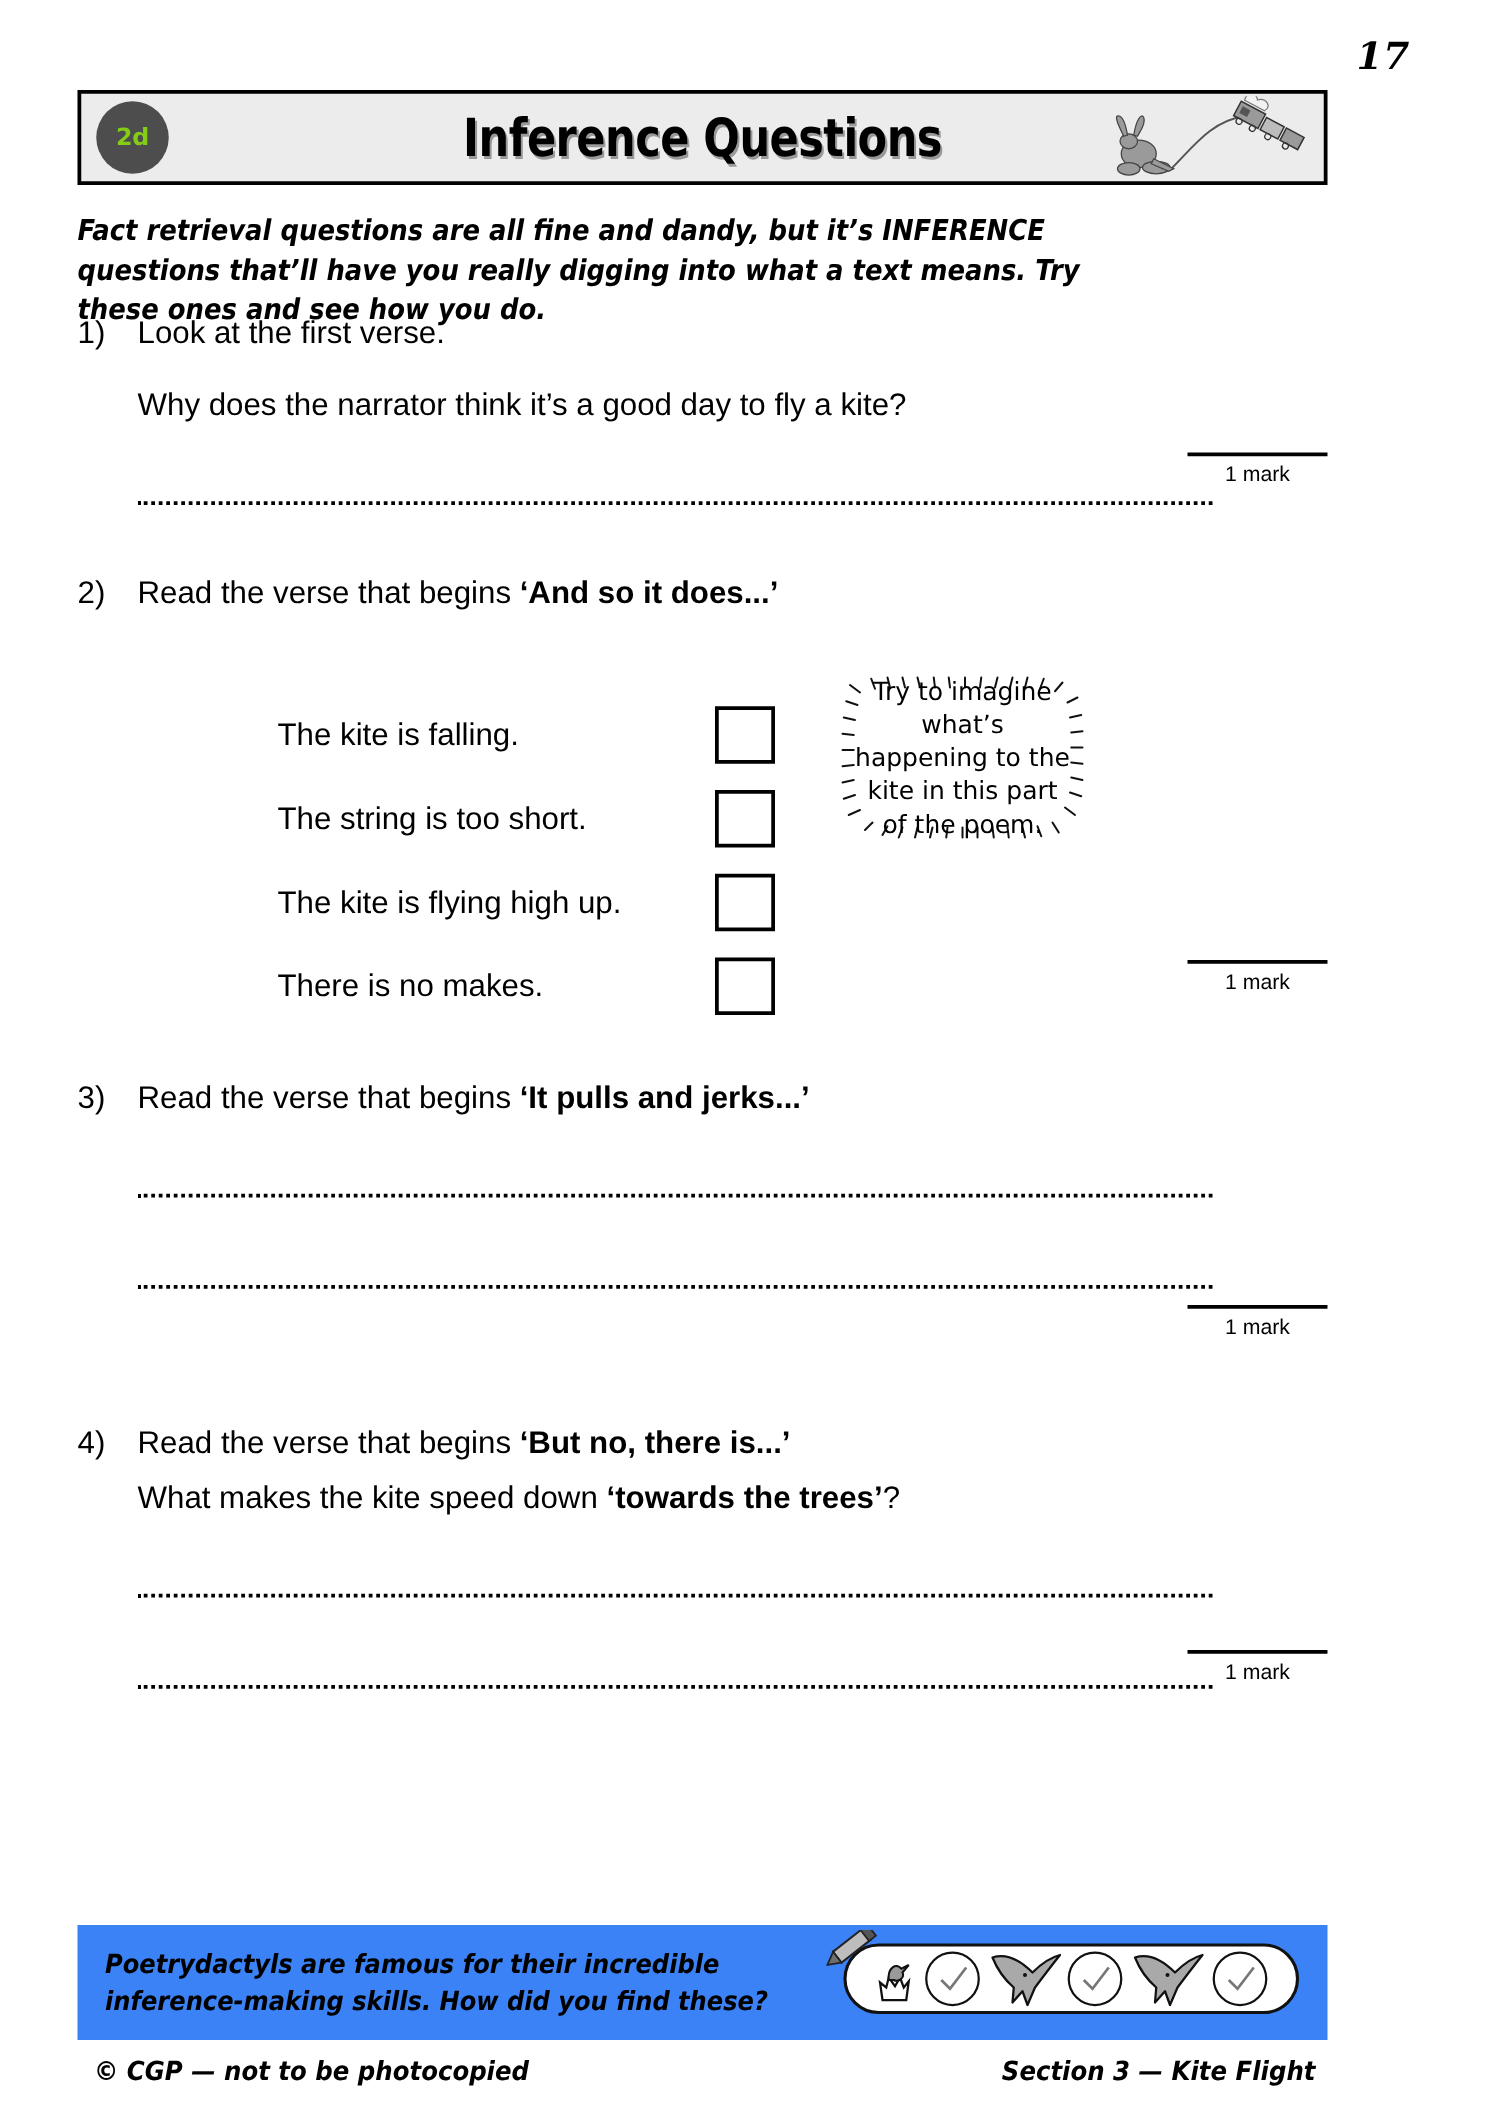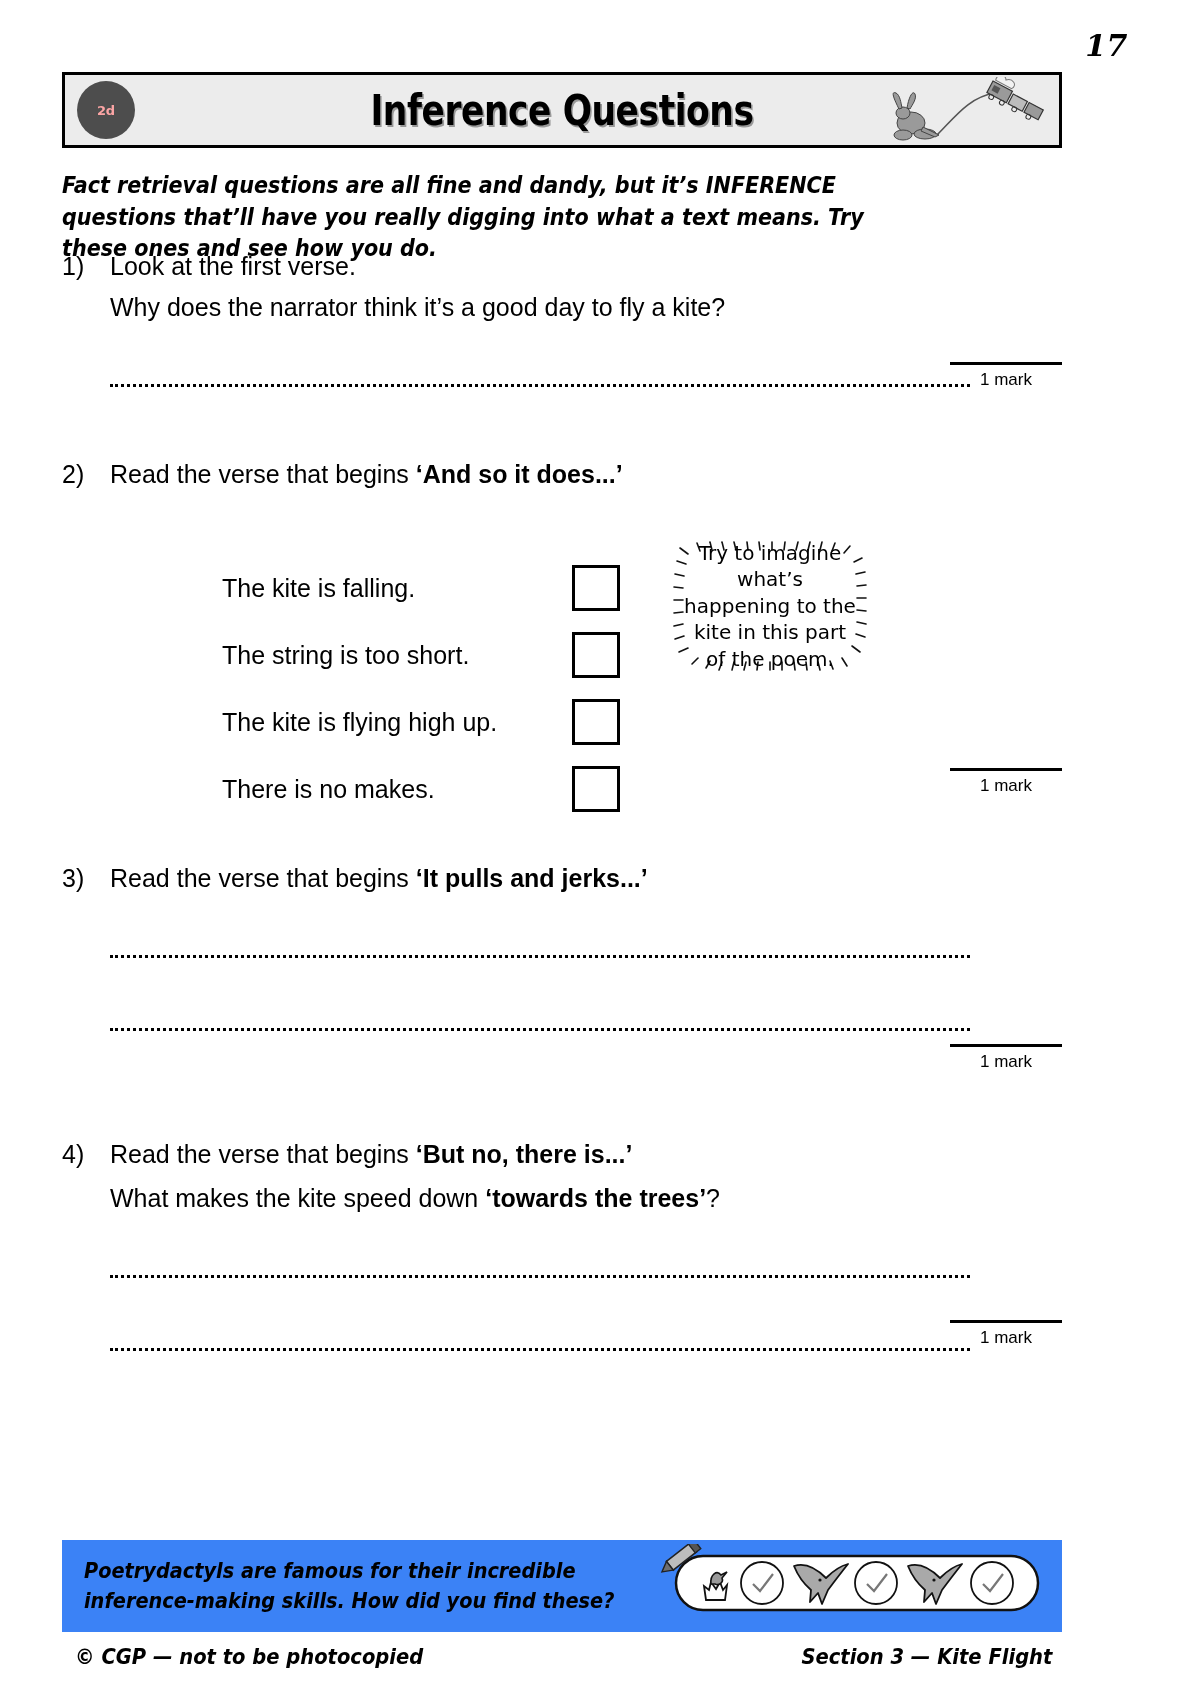--- a/index.html
+++ b/index.html
@@ -51,26 +51,26 @@
   }
   .header-badge {
     position: absolute;
     left: 12px;
     top: 50%;
     transform: translateY(-50%);
     width: 58px;
     height: 58px;
     border-radius: 50%;
     background: #4d4d4d;
-    color: #fca5a5;
+    color: #84cc16;
     display: flex;
     align-items: center;
     justify-content: center;
     font-family: "DejaVu Sans", sans-serif;
-    font-size: 13px;
+    font-size: 19px;
     font-weight: bold;
     letter-spacing: -0.3px;
   }
   .header-title {
     width: 100%;
     text-align: center;
     font-family: "DejaVu Sans", sans-serif;
     font-weight: bold;
     font-size: 42px;
     letter-spacing: -0.5px;
@@ -283,21 +283,21 @@
     </div>
   </div>
 
   <div class="intro">Fact retrieval questions are all fine and dandy, but it’s INFERENCE questions that’ll have you really digging into what a text means.  Try these ones and see how you do.</div>
 
   <div class="question" style="top:250px;">
     <div class="q-line">
       <div class="q-num">1)</div>
       <div class="q-text">Look at the first verse.</div>
     </div>
-    <div class="q-sub" style="margin-top:7px;">Why does the narrator think it’s a good day to fly a kite?</div>
+    <div class="q-sub" style="margin-top:24px;">Why does the narrator think it’s a good day to fly a kite?</div>
     <div class="answer-rule" style="margin-top:55px;"></div>
     <div class="mark-box" style="top:112px;">
       <div class="mark-rule"></div>
       <div class="mark-label">1 mark</div>
     </div>
   </div>
 
   <div class="question" style="top:458px;">
     <div class="q-line">
       <div class="q-num">2)</div>

